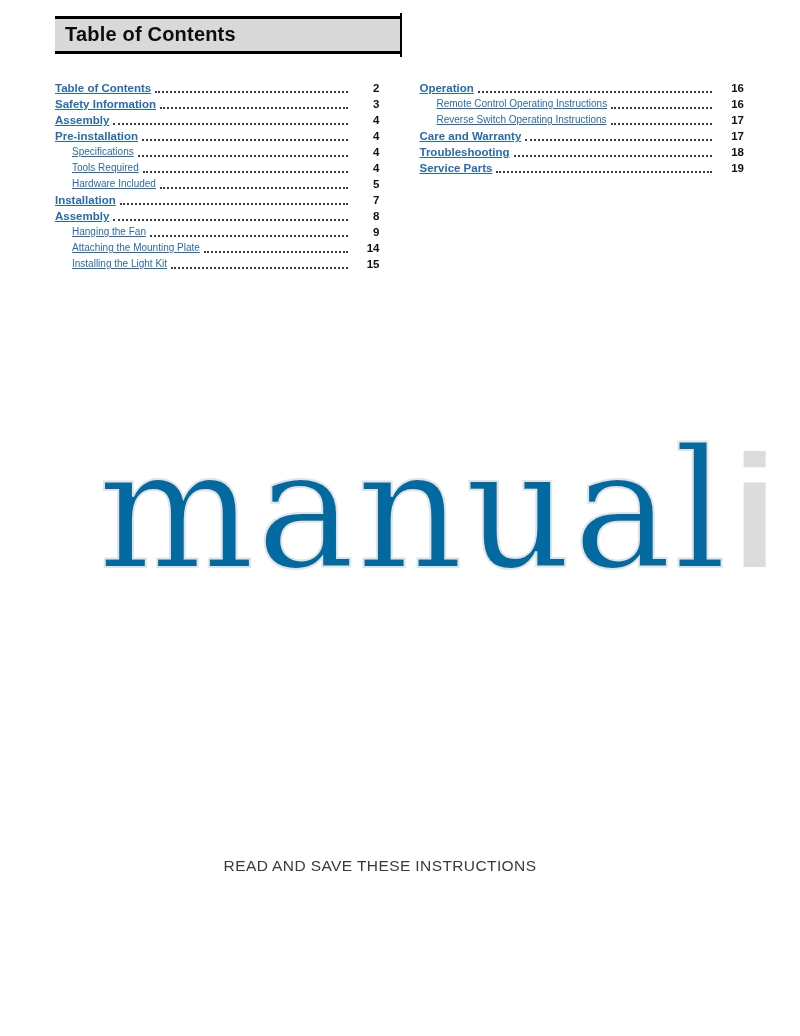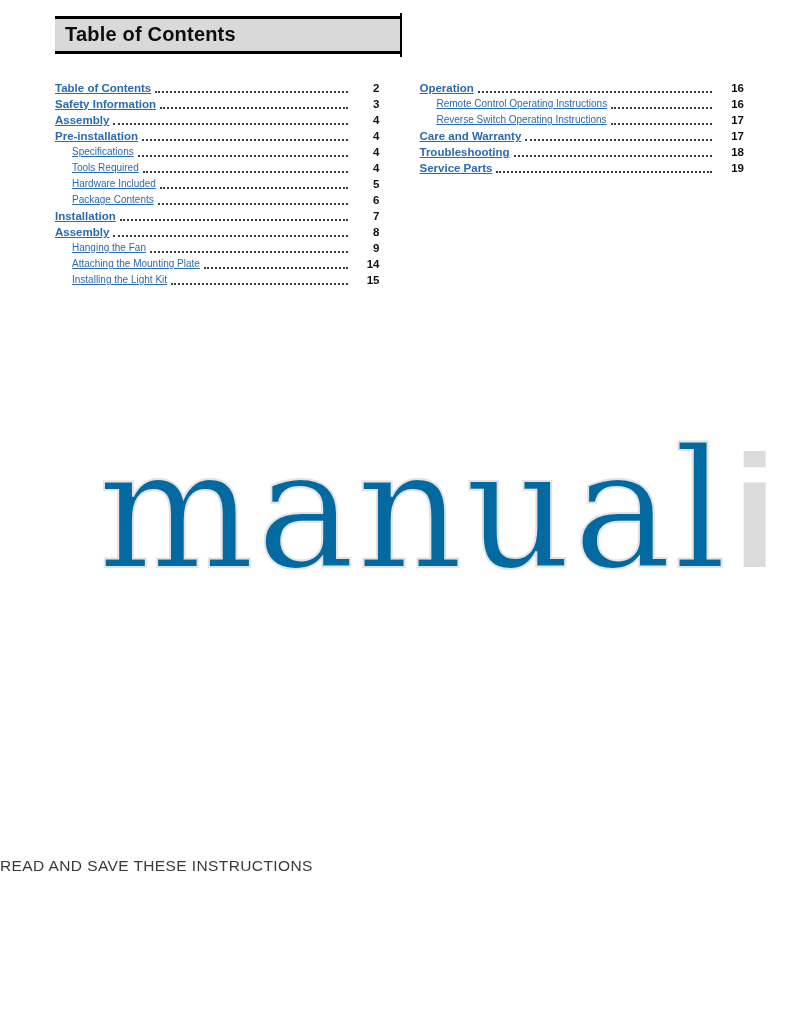--- a/index.html
+++ b/index.html
@@ -75,21 +75,21 @@
     font-family:"Liberation Sans", sans-serif;
     font-size:160px; font-weight:bold;
     color:#dcdcdc;
     -webkit-text-stroke:0;
     margin-left:4px;
   }
 
   
   .footer-notice {
     position:absolute; top:857px; left:0; width:760px;
-    text-align:left;
+    text-align:center;
     font-size:15.5px; color:#3a3a3a; letter-spacing:0.4px;
   }
   .footer-rule {
     position:absolute; top:888px; left:55px; right:58px;
     border-top:2px solid #a8a8a8;
   }
   .footer-page {
     position:absolute; top:905px; left:0; width:800px;
     text-align:center;
     font-size:12px; font-weight:bold; color:#111;
@@ -137,25 +137,20 @@
         <div class="toc-row level-2">
           <a class="toc-label">Tools Required</a>
           <span class="leader"></span>
           <span class="toc-page">4</span>
         </div>
         <div class="toc-row level-2">
           <a class="toc-label">Hardware Included</a>
           <span class="leader"></span>
           <span class="toc-page">5</span>
         </div>
-        <div class="toc-row level-2">
-          <a class="toc-label">Package Contents</a>
-          <span class="leader"></span>
-          <span class="toc-page">6</span>
-        </div>
         <div class="toc-row level-1">
           <a class="toc-label">Installation</a>
           <span class="leader"></span>
           <span class="toc-page">7</span>
         </div>
         <div class="toc-row level-1">
           <a class="toc-label">Assembly</a>
           <span class="leader"></span>
           <span class="toc-page">8</span>
         </div>

